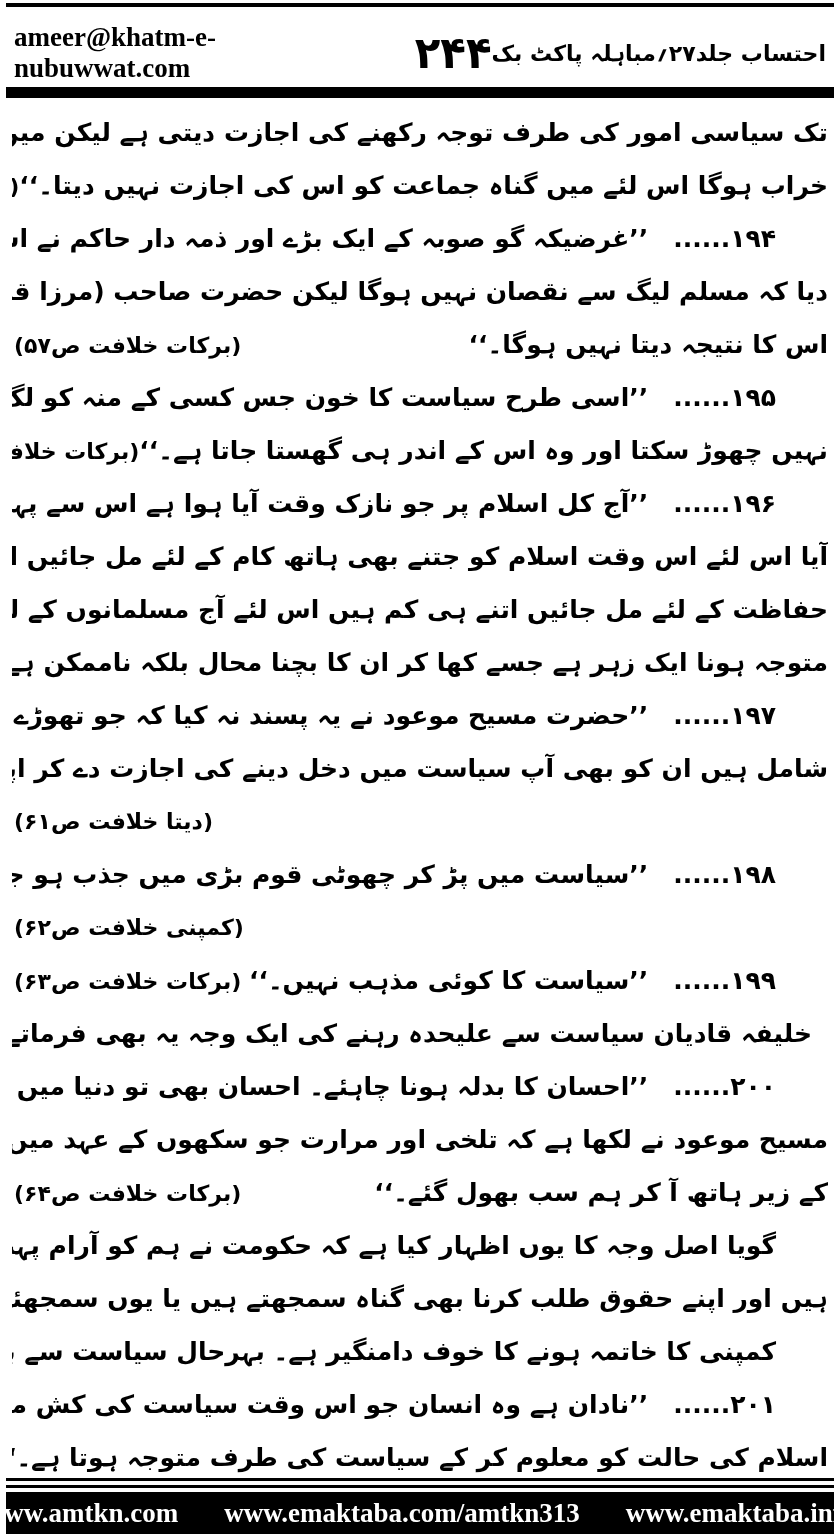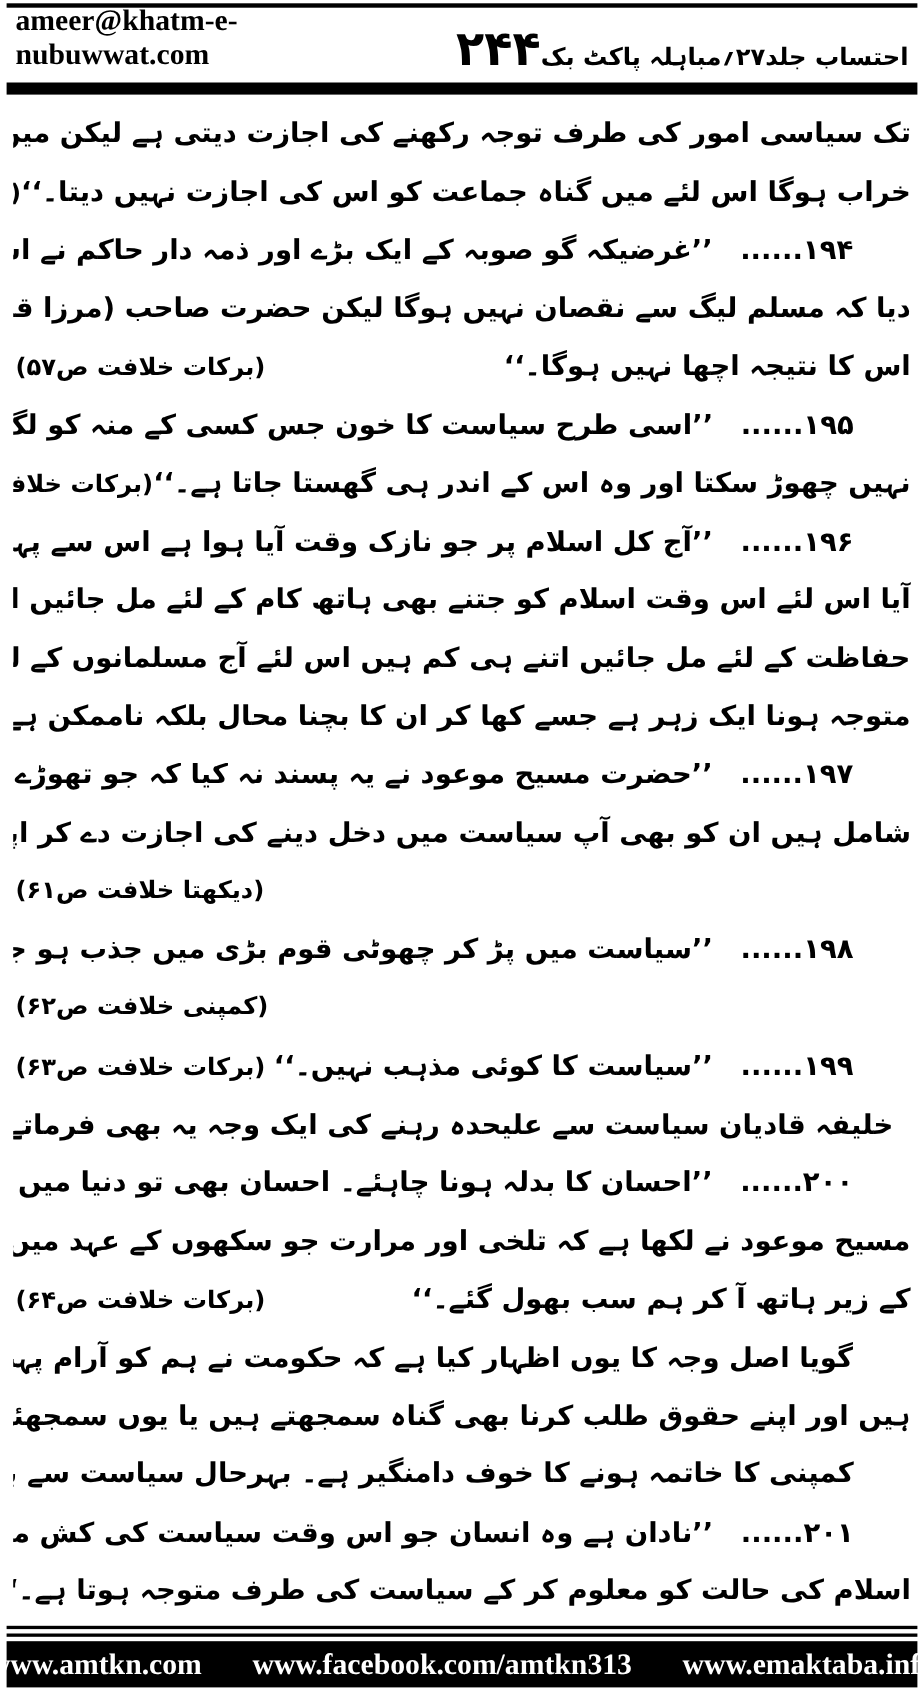--- a/index.html
+++ b/index.html
@@ -5,22 +5,22 @@
   html,body{margin:0;padding:0;background:#ffffff;}
   .page{
     position:relative;
     width:840px;height:1540px;
     background:#ffffff;color:#000;
     font-family:"DejaVu Sans",sans-serif;
     overflow:hidden;
   }
   .top-rule{height:4px;background:#000;margin:3px 6px 0 6px;}
   .header{
-    display:flex;align-items:flex-end;
-    padding:10px 14px 6px 14px;height:48px;
+    display:flex;align-items:center;
+    padding:22px 14px 6px 14px;height:48px;
   }
   .email{
     font-family:"Liberation Serif","DejaVu Serif",serif;
     font-weight:bold;font-size:27px;letter-spacing:0px;
   }
   .page-number{
     font-size:42px;font-weight:bold;margin-left:36px;
     font-family:"DejaVu Sans",sans-serif;line-height:1;
     transform:scaleY(1.05);
   }
@@ -79,21 +79,21 @@
       </div>
     <div class="row indent">
         <span class="txt">۱۹۴...... ’’غرضیکہ گو صوبہ کے ایک بڑے اور ذمہ دار حاکم نے اس بات پر زور بھی</span>
         <span class="ref"></span>
       </div>
     <div class="row">
         <span class="txt">دیا کہ مسلم لیگ سے نقصان نہیں ہوگا لیکن حضرت صاحب (مرزا قادیانی) نے یہی جواب دیا کہ</span>
         <span class="ref"></span>
       </div>
     <div class="row">
-        <span class="txt">اس کا نتیجہ اچھا نہیں ہوگا۔‘‘</span>
+        <span class="txt">اس کا نتیجہ دیتا نہیں ہوگا۔‘‘</span>
         <span class="ref">(برکات خلافت ص۵۷)</span>
       </div>
     <div class="row indent">
         <span class="txt">۱۹۵...... ’’اسی طرح سیاست کا خون جس کسی کے منہ کو لگ جاتا ہے پھر وہ اسے</span>
         <span class="ref"></span>
       </div>
     <div class="row">
         <span class="txt">نہیں چھوڑ سکتا اور وہ اس کے اندر ہی گھستا جاتا ہے۔‘‘</span>
         <span class="ref">(برکات خلافت ص۵۹)</span>
       </div>
@@ -115,21 +115,21 @@
     <div class="row indent">
         <span class="txt">۱۹۷...... ’’حضرت مسیح موعود نے یہ پسند نہ کیا کہ جو تھوڑے سے آدمی ان کے ساتھ</span>
         <span class="ref"></span>
       </div>
     <div class="row">
         <span class="txt">شامل ہیں ان کو بھی آپ سیاست میں دخل دینے کی اجازت دے کر اپنے ہاتھ سے کھو دیں۔‘‘</span>
         <span class="ref"></span>
       </div>
     <div class="row">
         <span class="txt"></span>
-        <span class="ref">(دیکھتا خلافت ص۶۱)</span>
+        <span class="ref">(دیتا خلافت ص۶۱)</span>
       </div>
     <div class="row indent">
         <span class="txt">۱۹۸...... ’’سیاست میں پڑ کر چھوٹی قوم بڑی میں جذب ہو جاتی ہیں۔‘‘</span>
         <span class="ref"></span>
       </div>
     <div class="row">
         <span class="txt"></span>
         <span class="ref">(کمپنی خلافت ص۶۲)</span>
       </div>
     <div class="row indent">
@@ -171,18 +171,18 @@
     <div class="row">
         <span class="txt">اسلام کی حالت کو معلوم کر کے سیاست کی طرف متوجہ ہوتا ہے۔‘‘</span>
       </div>
   </div>
 
   <div class="footer">
     <div class="line"></div>
     <div class="line"></div>
     <div class="footer-bar">
       <span>www.amtkn.com</span>
-      <span>www.facebook.com/amtkn313</span>
+      <span>www.emaktaba.com/amtkn313</span>
       <span>www.emaktaba.info</span>
     </div>
   </div>
 
 </div>
 
 </body></html>

